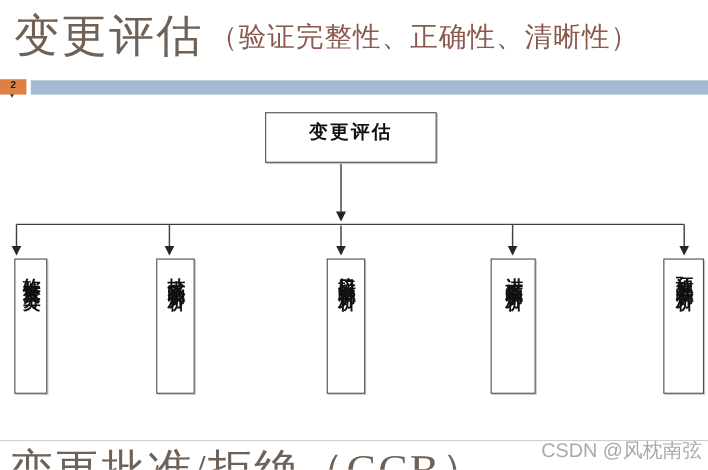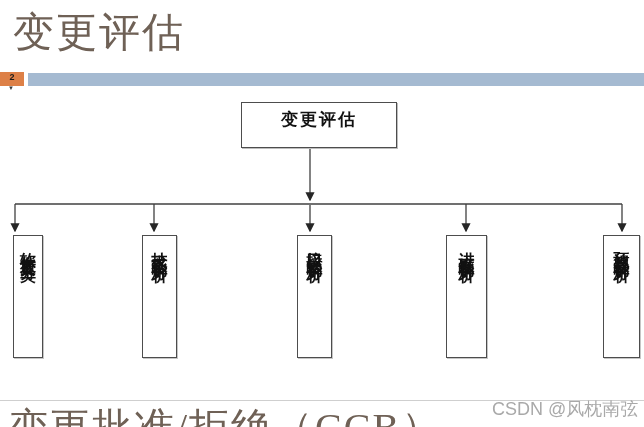--- a/index.html
+++ b/index.html
@@ -78,20 +78,21 @@
     position:absolute;left:492px;top:397px;
     font-size:18px;color:#a9a9a9;white-space:nowrap;
     text-shadow:0.5px 0.5px 0 #ffffff;
   }
 </style>
 </head>
 <body>
 
 <div class="title-row">
   <span class="main-title">变更评估</span>
+  <span class="sub-title">（验证完整性、正确性、清晰性）</span>
 </div>
 
 <div class="slide-tab">2</div>
 <div class="collapse-arrow">▼</div>
 <div class="blue-bar"></div>
 
 <svg class="connectors" width="644" height="427" viewBox="0 0 644 427">
   <defs>
     <marker id="arw" viewBox="0 0 10 10" refX="8.5" refY="5" markerWidth="7" markerHeight="7" orient="auto-start-reverse">
       <path d="M0,0 L10,5 L0,10 z" fill="#262626"></path>

